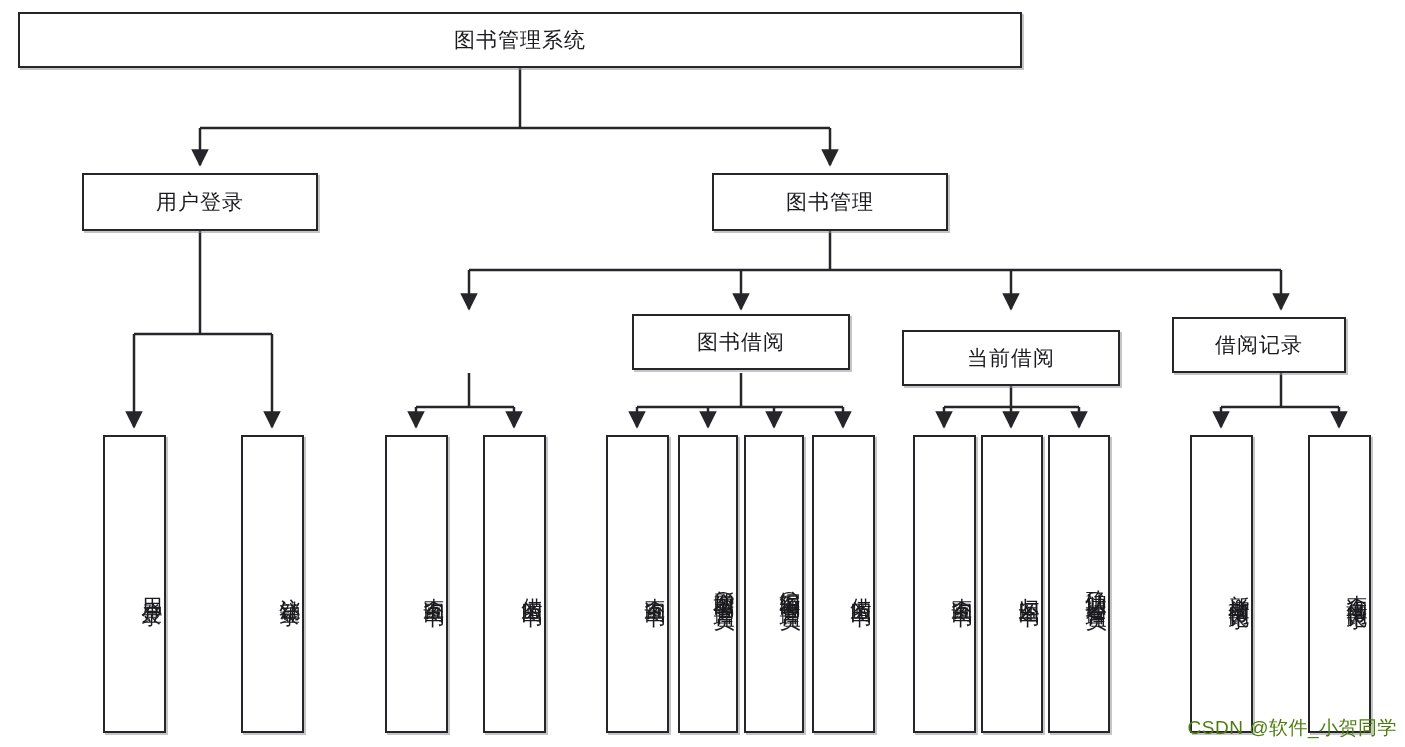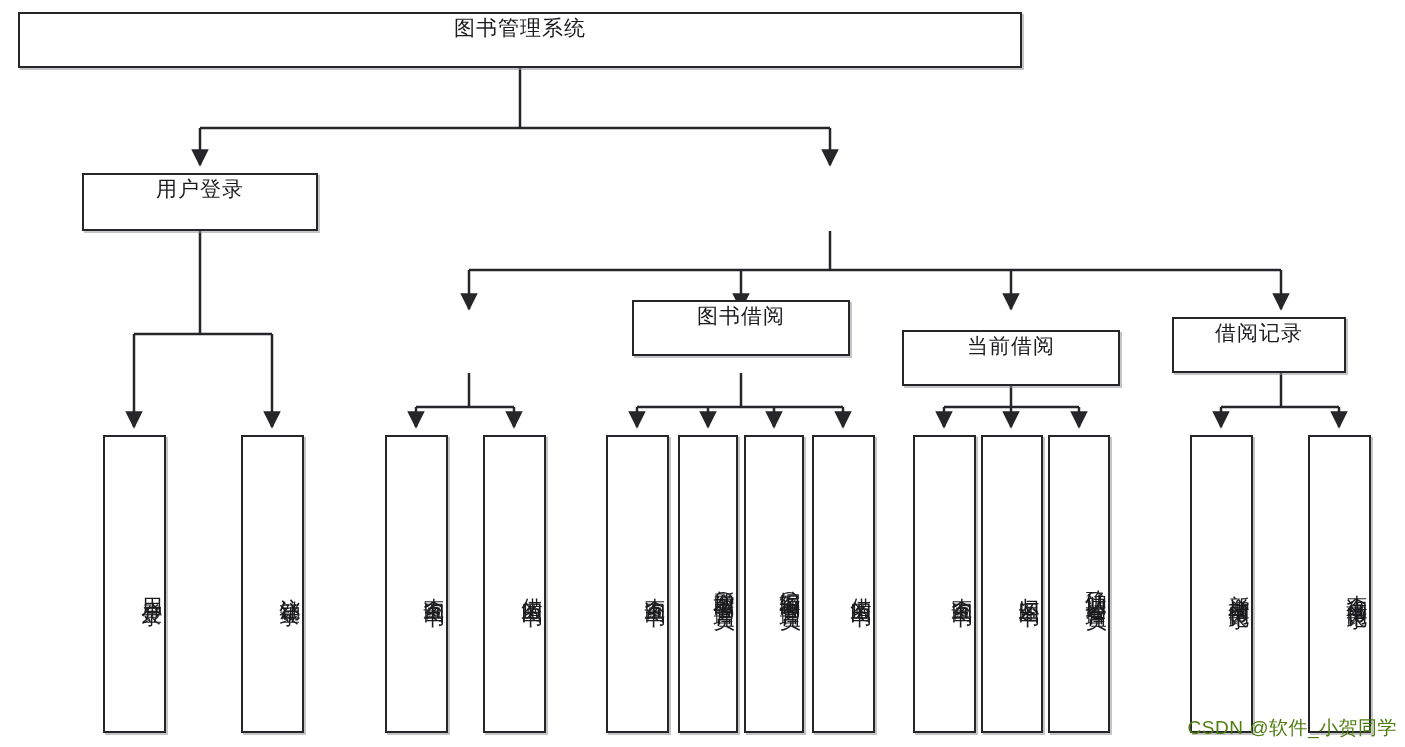--- a/index.html
+++ b/index.html
@@ -26,21 +26,21 @@
     width: 1405px;
     height: 747px;
   }
   .node {
     position: absolute;
     box-sizing: border-box;
     background: #ffffff;
     border: 2px solid #26262a;
     box-shadow: 2px 2px 0 0 rgba(150,150,155,0.55);
     display: flex;
-    align-items: flex-start;
+    align-items: center;
     justify-content: center;
     color: #1b1b1f;
   }
   .node.horizontal {
     font-size: 21px;
     letter-spacing: 1px;
   }
   .node.vertical {
     writing-mode: vertical-rl;
     text-orientation: upright;
@@ -124,22 +124,25 @@
     </g>
   </svg>
 
   <div class="node horizontal" style="left:18px; top:12px; width:1004px; height:56px;">
     <span class="node-label">图书管理系统</span>
   </div>
 
   <div class="node horizontal" style="left:82px; top:173px; width:236px; height:58px;">
     <span class="node-label">用户登录</span>
   </div>
+  <div class="node horizontal" style="left:712px; top:173px; width:236px; height:58px;">
+    <span class="node-label">图书管理</span>
+  </div>
 
-  <div class="node horizontal" style="left:632px; top:300px; width:218px; height:56px;">
+  <div class="node horizontal" style="left:632px; top:314px; width:218px; height:56px;">
     <span class="node-label">图书借阅</span>
   </div>
   <div class="node horizontal" style="left:902px; top:330px; width:218px; height:56px;">
     <span class="node-label">当前借阅</span>
   </div>
   <div class="node horizontal" style="left:1172px; top:317px; width:174px; height:56px;">
     <span class="node-label">借阅记录</span>
   </div>
 
   <div class="node vertical" style="left:103px; top:435px; width:63px; height:298px;">

